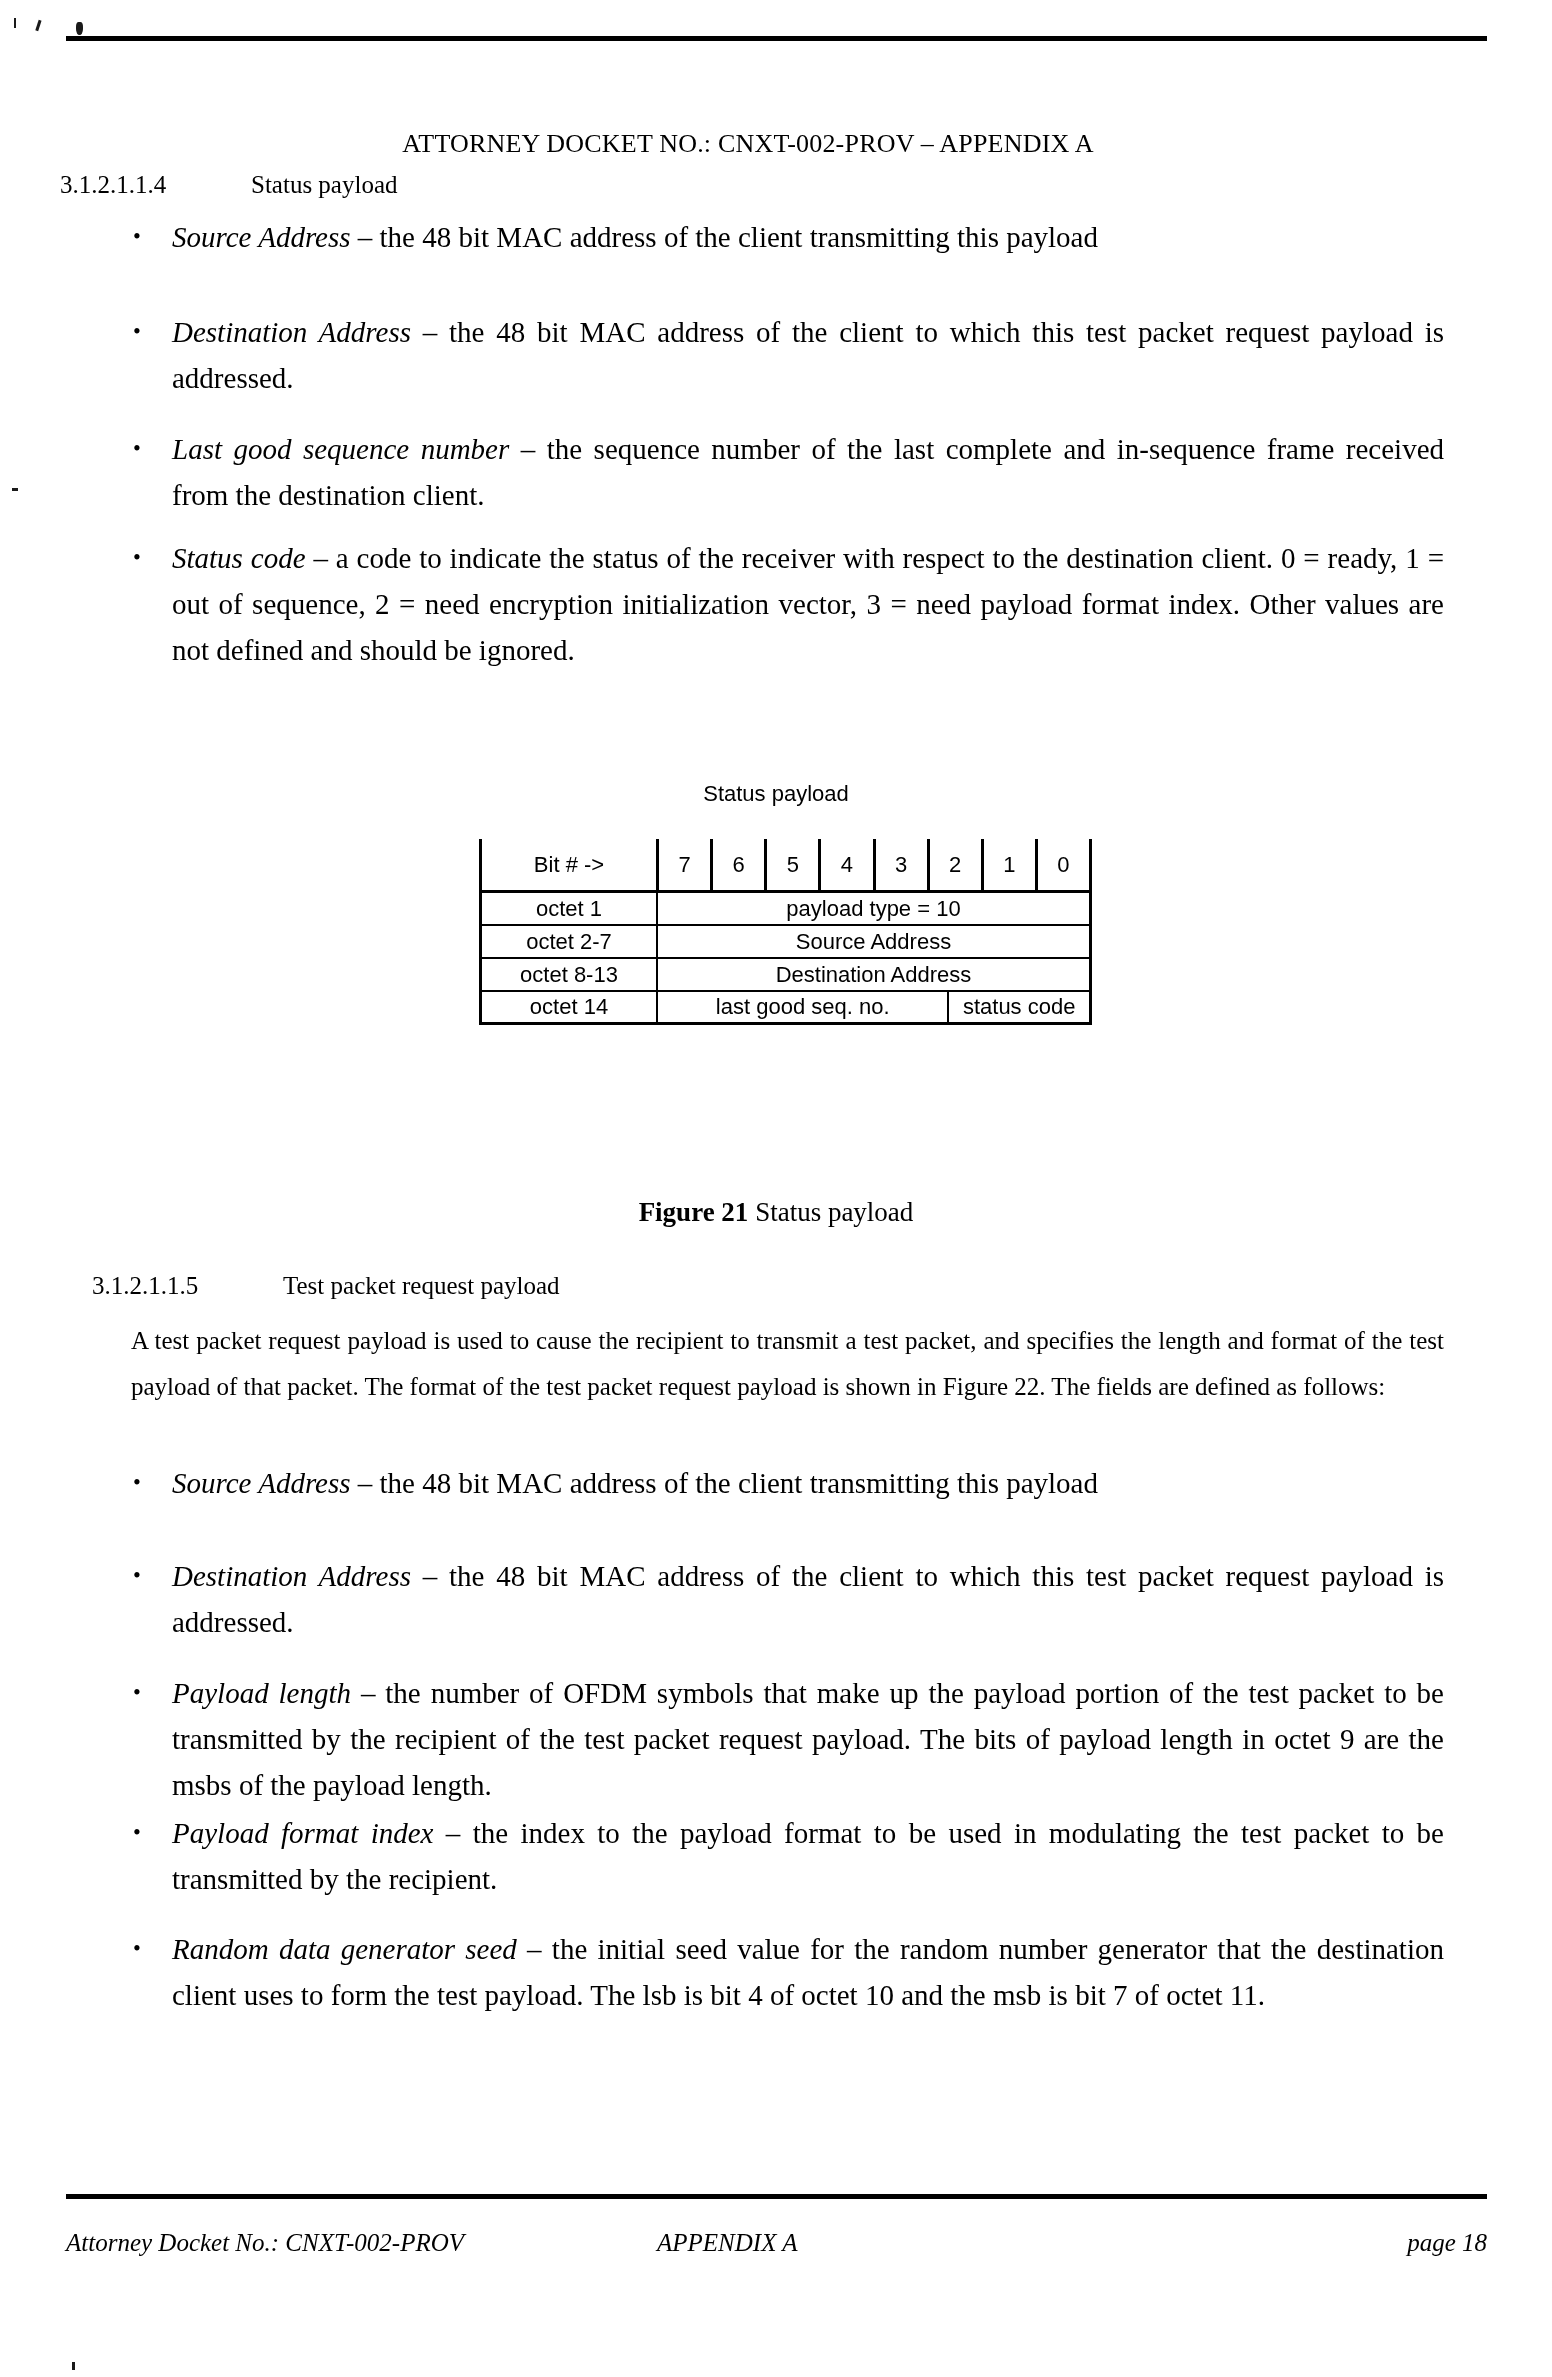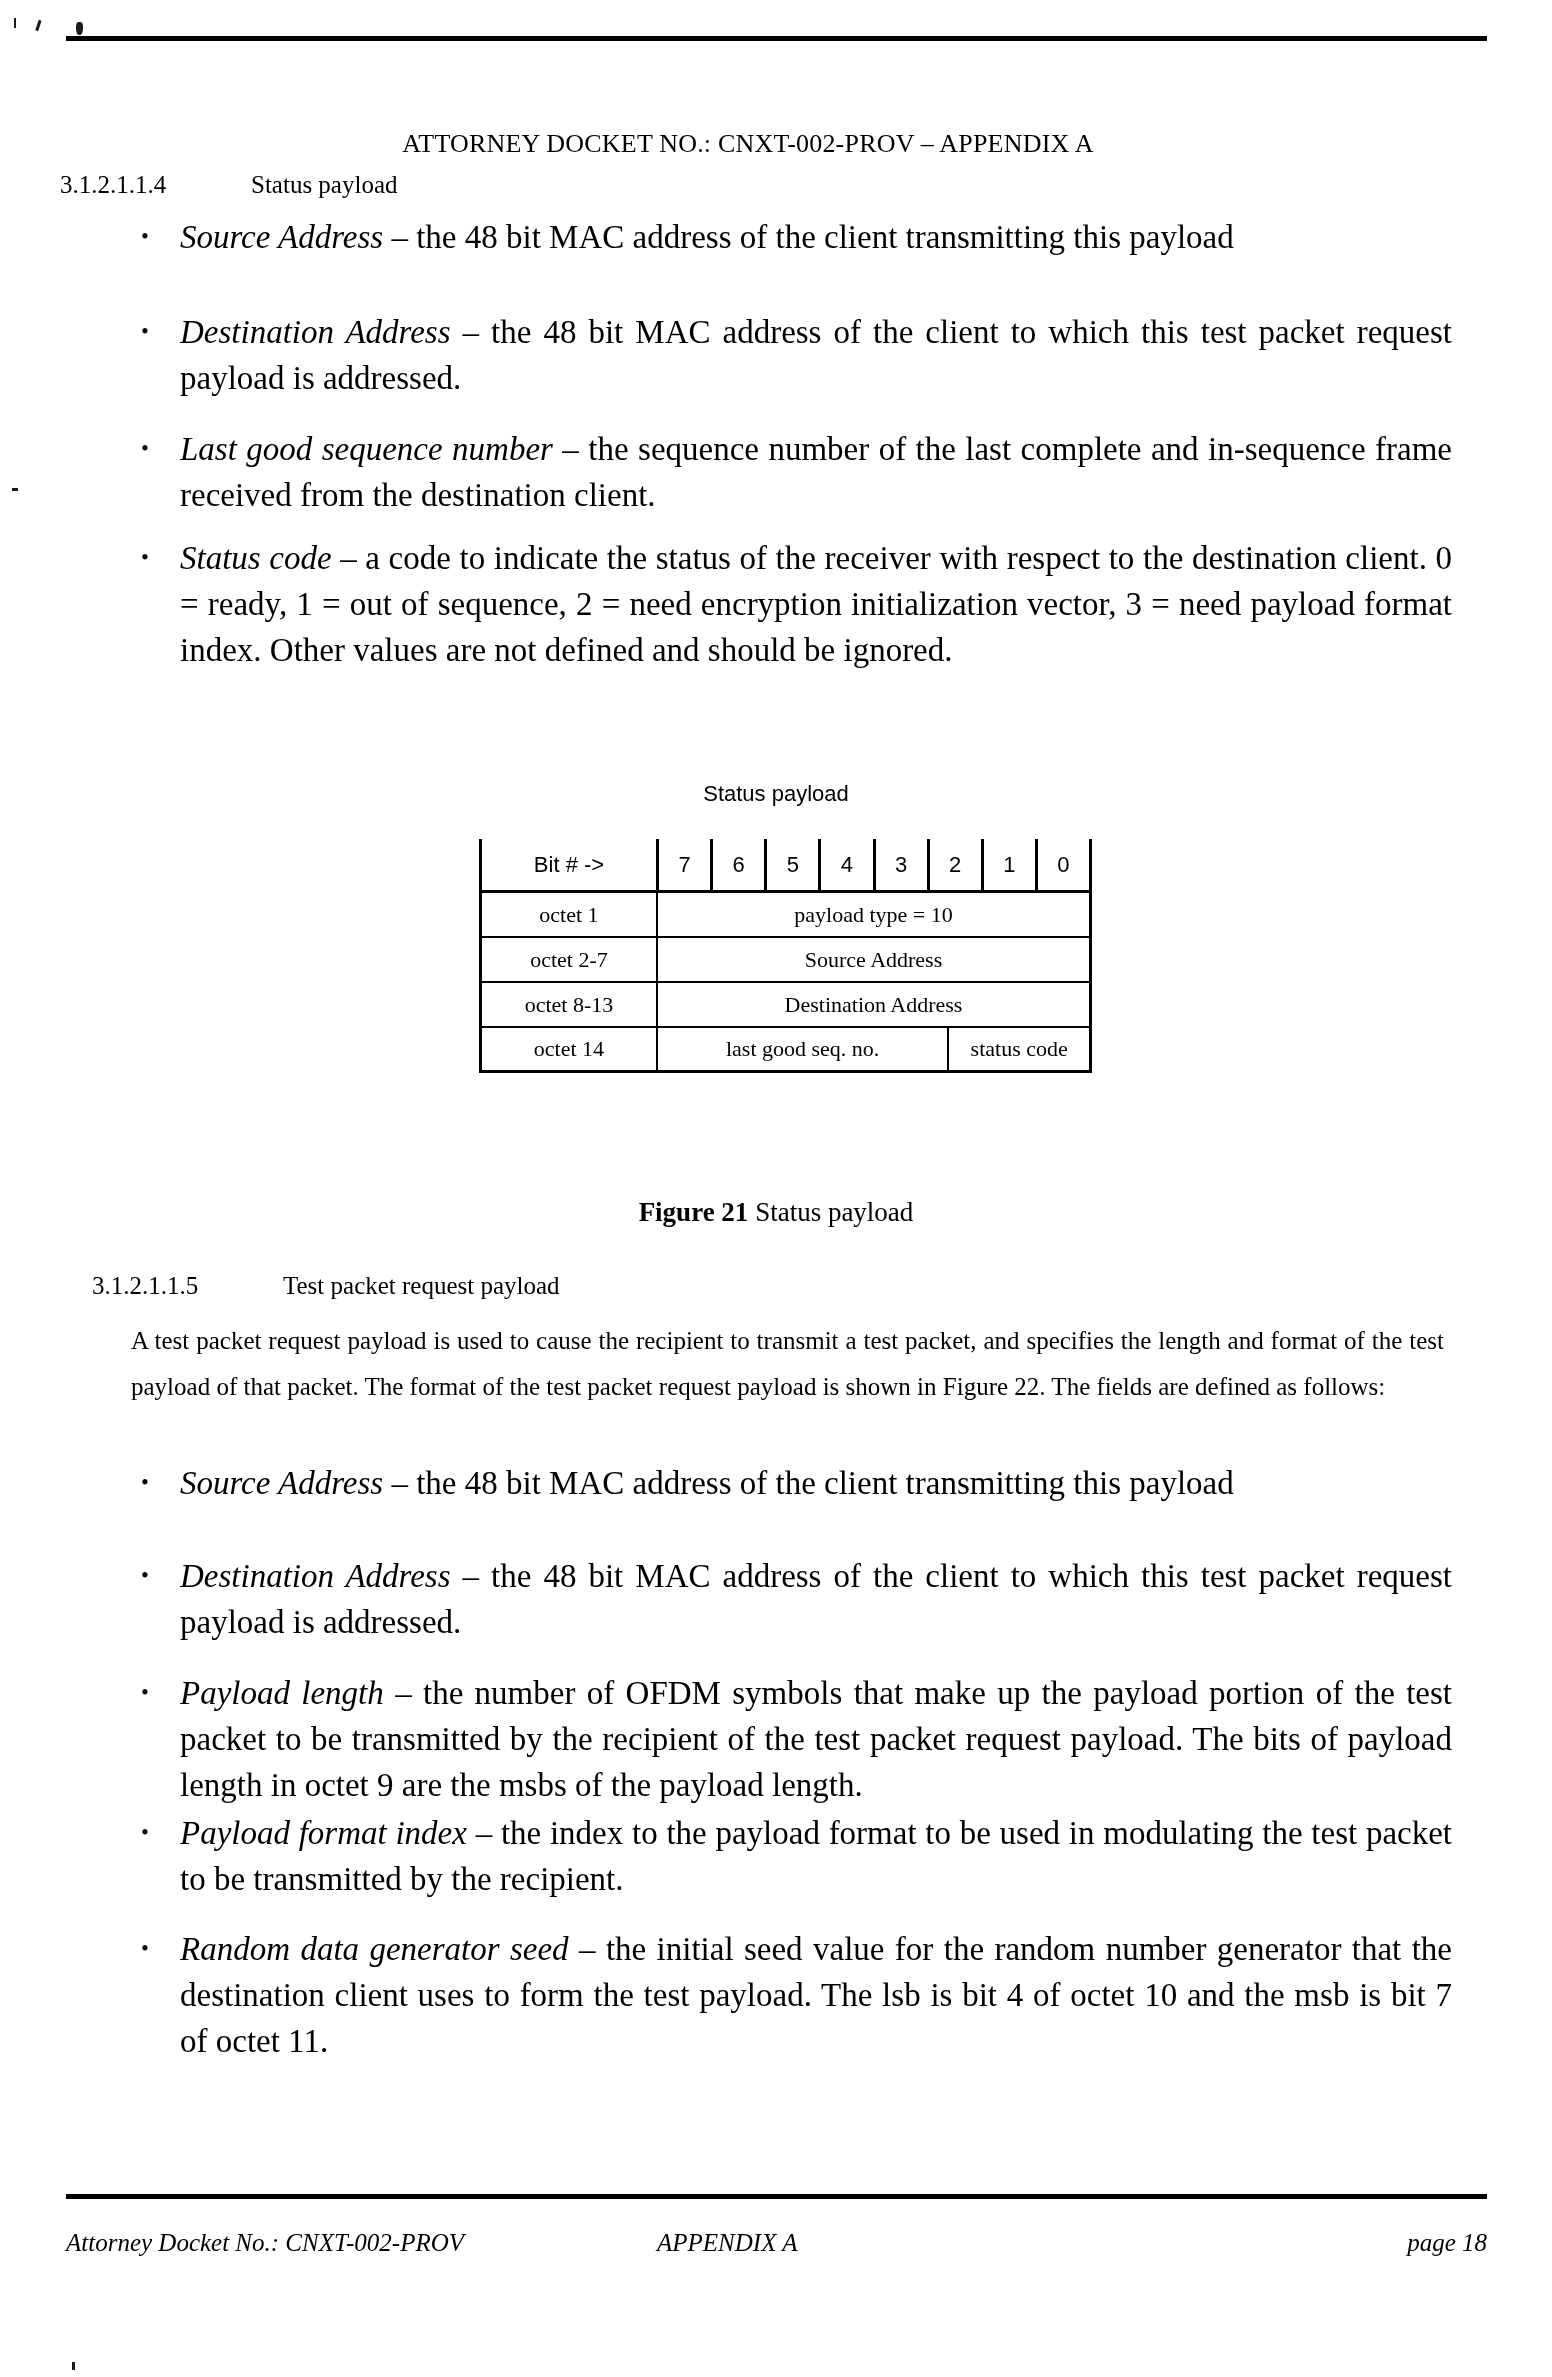--- a/index.html
+++ b/index.html
@@ -58,23 +58,23 @@
     white-space: nowrap;
   }
   .section-head .num {
     display: inline-block;
     width: 191px;
   }
 
   
   .bullet {
     position: absolute;
-    left: 180px;
+    left: 172px;
     width: 1272px;
-    font-size: 33px;
+    font-size: 29px;
     line-height: 46px;
     text-align: justify;
     text-justify: inter-word;
   }
   .bullet::before {
     content: "\2022";
     position: absolute;
     left: -39px;
     top: 0;
     font-size: 22.4px;
@@ -138,26 +138,25 @@
   .pf-head .pf-bit {
     flex: 1;
     display: flex;
     align-items: center;
     justify-content: center;
     border-right: 3px solid #000;
     box-sizing: border-box;
   }
 
   .pf-body {
-    height: 45px;
+    height: 33px;
     border-left: 3.7px solid #000;
     border-right: 3.7px solid #000;
     border-bottom: 2.2px solid #000;
     box-sizing: border-box;
-    font-family: Liberation Serif, serif;
   }
   .pf-body.last { border-bottom: 3.7px solid #000; }
   .pf-body .pf-left {
     width: 176px;
     display: flex;
     align-items: center;
     justify-content: center;
     border-right: 2.2px solid #000;
     box-sizing: border-box;
   }

